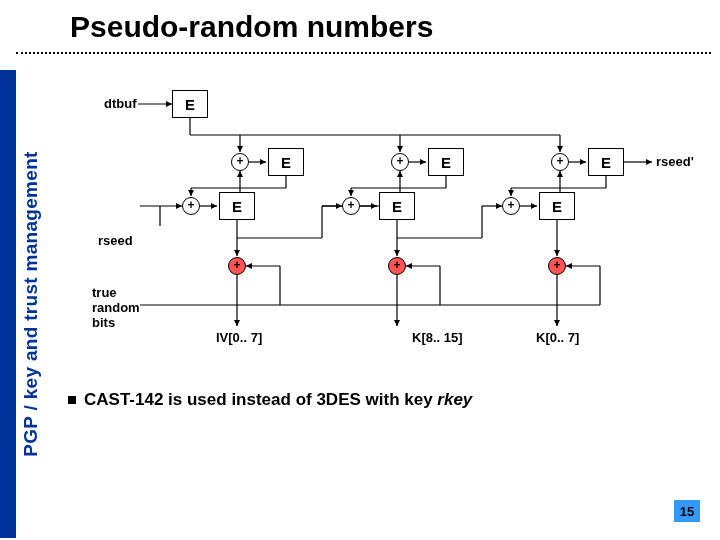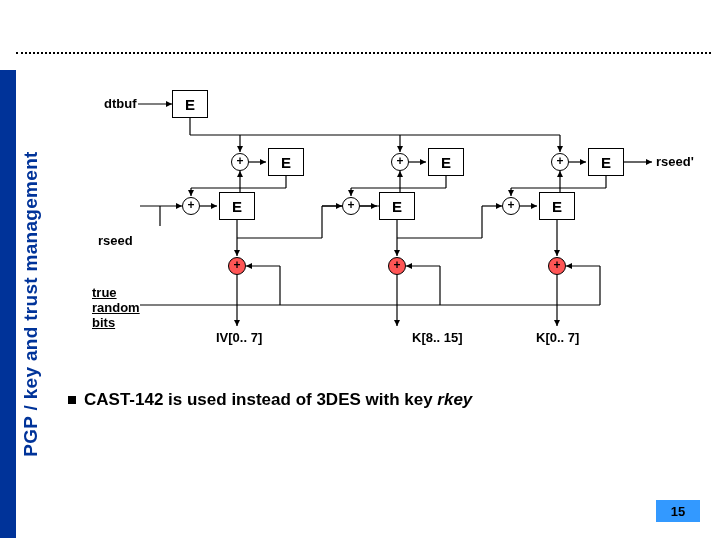--- a/index.html
+++ b/index.html
@@ -136,36 +136,37 @@
     height: 8px;
     background: #000;
     margin-right: 8px;
     vertical-align: 1px;
   }
   .italic { font-style: italic; }
   .page-num {
     position: absolute;
     right: 20px;
     bottom: 18px;
-    width: 44px;
+    width: 26px;
     height: 22px;
     background: #3399ff;
     color: #000;
     display: flex;
     align-items: center;
     justify-content: center;
     font-size: 13px;
     font-weight: bold;
   }
 </style>
 </head>
 <body>
 
 <div class="slide">
 
+  <div class="title">Pseudo-random numbers</div>
   <div class="title-underline"></div>
 
   <div class="sidebar-tag-bg"></div>
   <div class="sidebar-tag">
     <div class="sidebar-tag-inner">PGP / key and trust management</div>
   </div>
 
   <div class="diagram">
 
     <svg class="lines">
@@ -260,21 +261,21 @@
       <line x1="177" y1="195" x2="177" y2="246"></line>
       <polygon points="177,246 174,240 180,240"></polygon>
       <line x1="337" y1="195" x2="337" y2="246"></line>
       <polygon points="337,246 334,240 340,240"></polygon>
       <line x1="497" y1="195" x2="497" y2="246"></line>
       <polygon points="497,246 494,240 500,240"></polygon>
     </svg>
 
     <div class="lbl" style="left:38px; top:16px;margin-left:6px;">dtbuf</div>
     <div class="lbl" style="left:38px; top:118px;margin-top:35px;">rseed</div>
-    <div class="lbl lbl-multi" style="left:32px; top:206px;text-decoration:underline;"><span>true<br>random<br>bits</span></div>
+    <div class="lbl lbl-multi" style="left:32px; top:206px;"><span>true<br>random<br>bits</span></div>
     <div class="lbl" style="left:596px; top:74px;">rseed'</div>
 
     <div class="ebox" style="left:112px; top:10px;">E</div>
 
     <div class="xor" style="left:171px; top:73px;">
         <span>+</span>
       </div>
     <div class="ebox" style="left:208px; top:68px;">E</div>
     <div class="xor" style="left:331px; top:73px;">
         <span>+</span>

